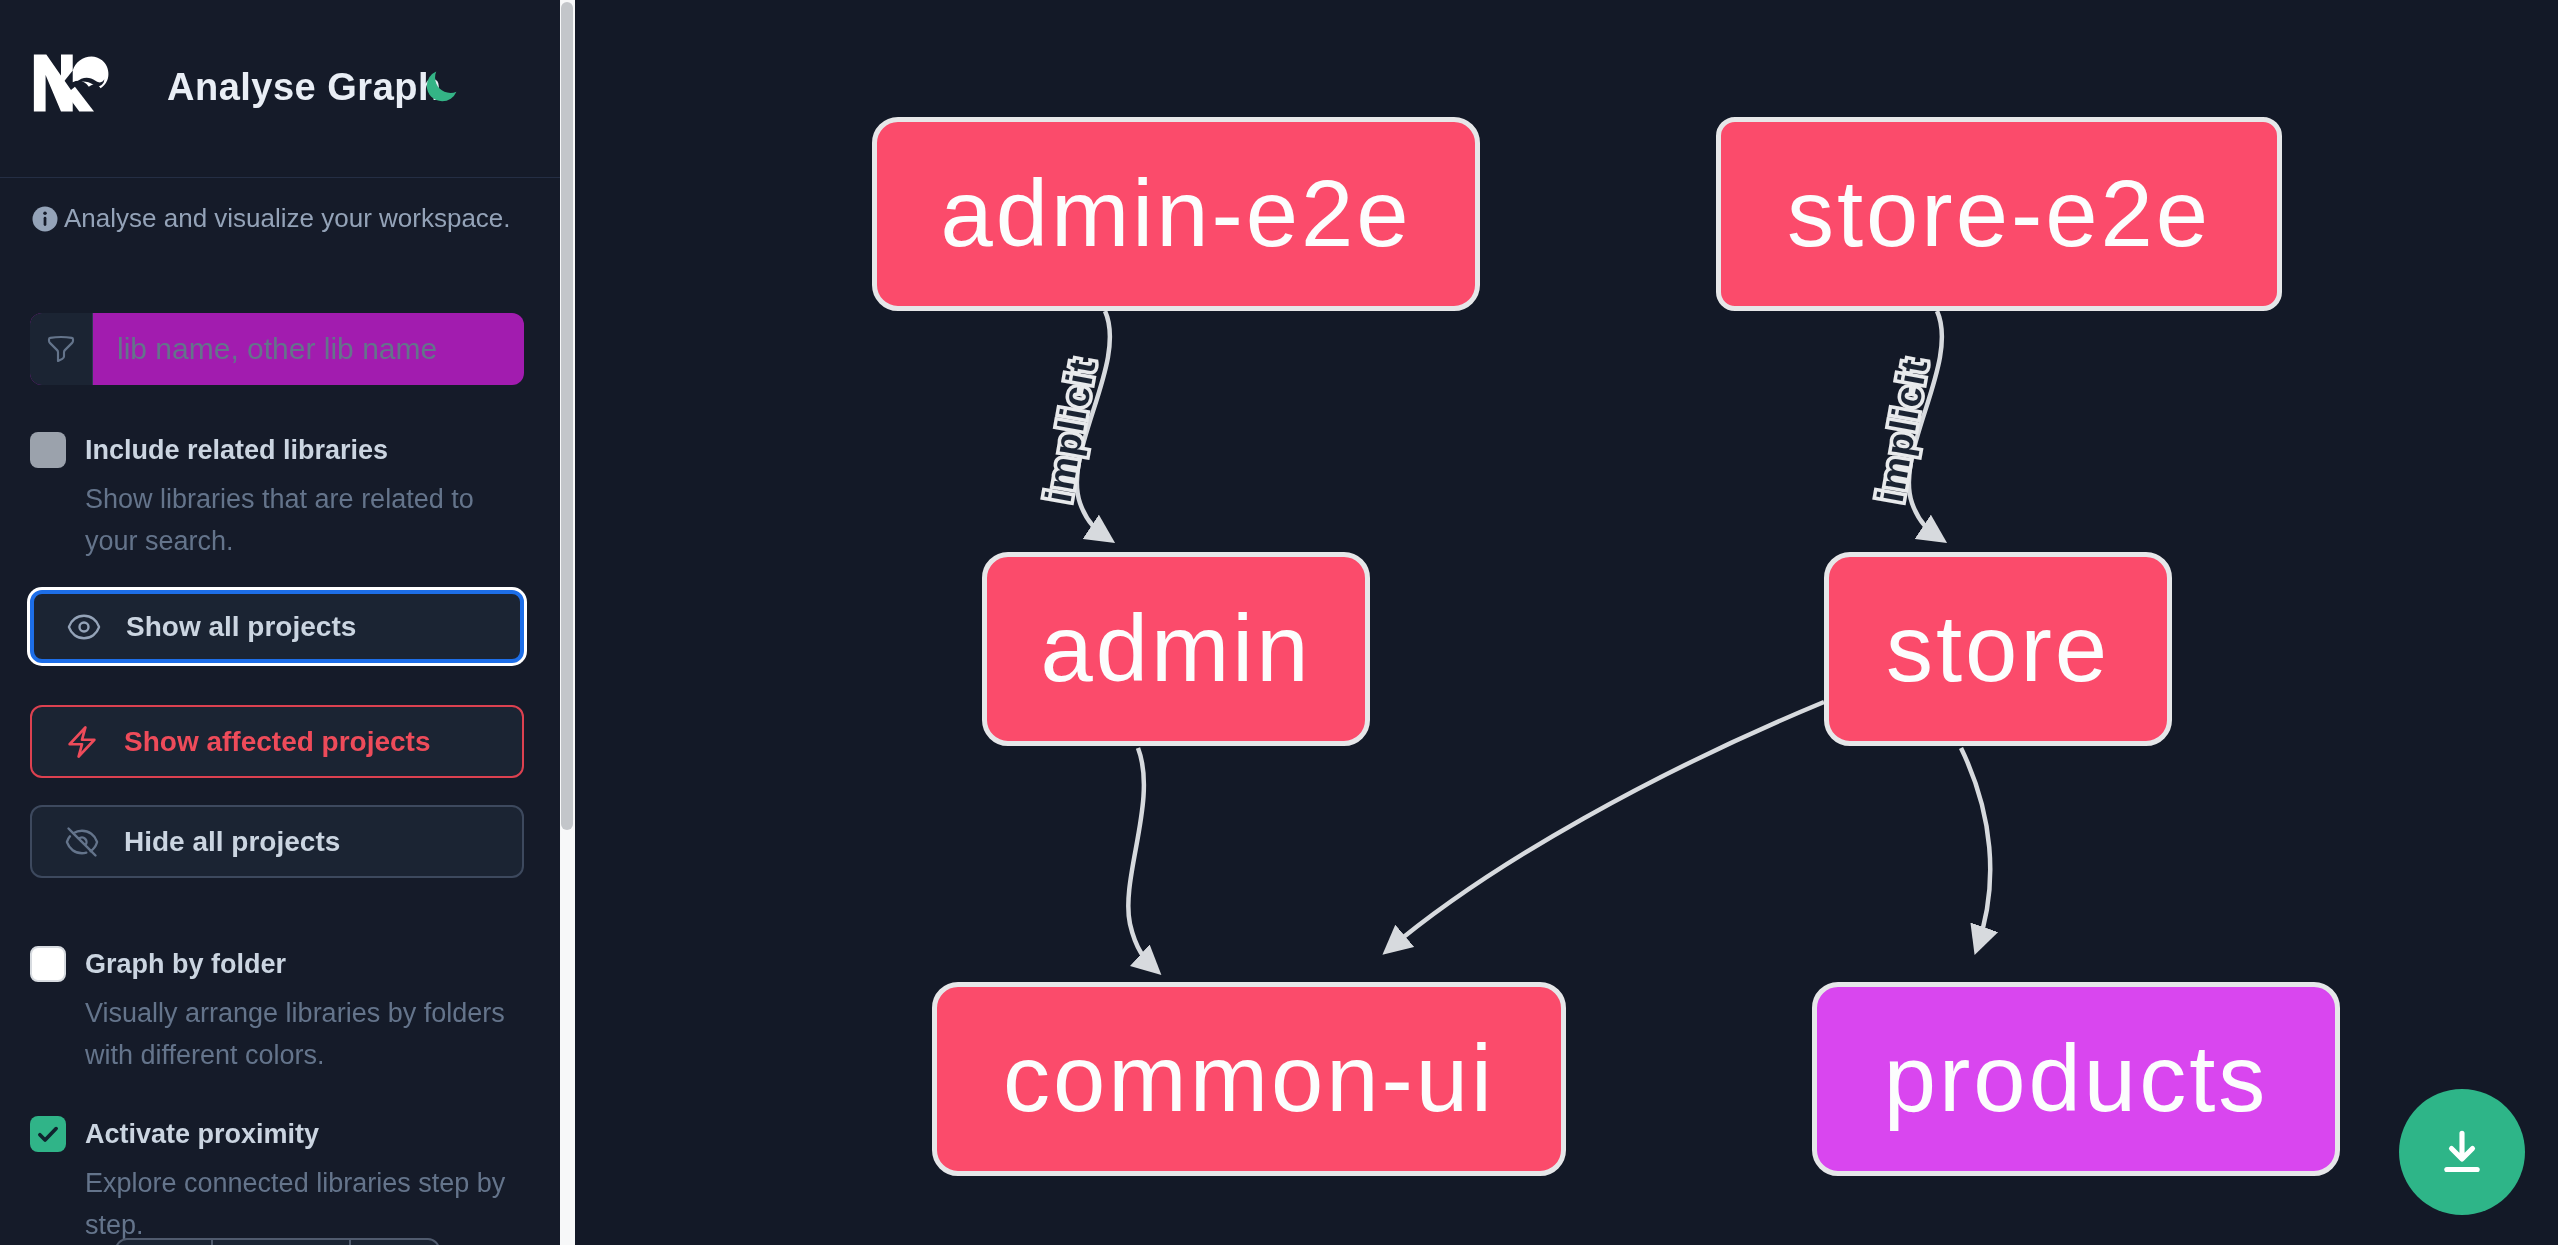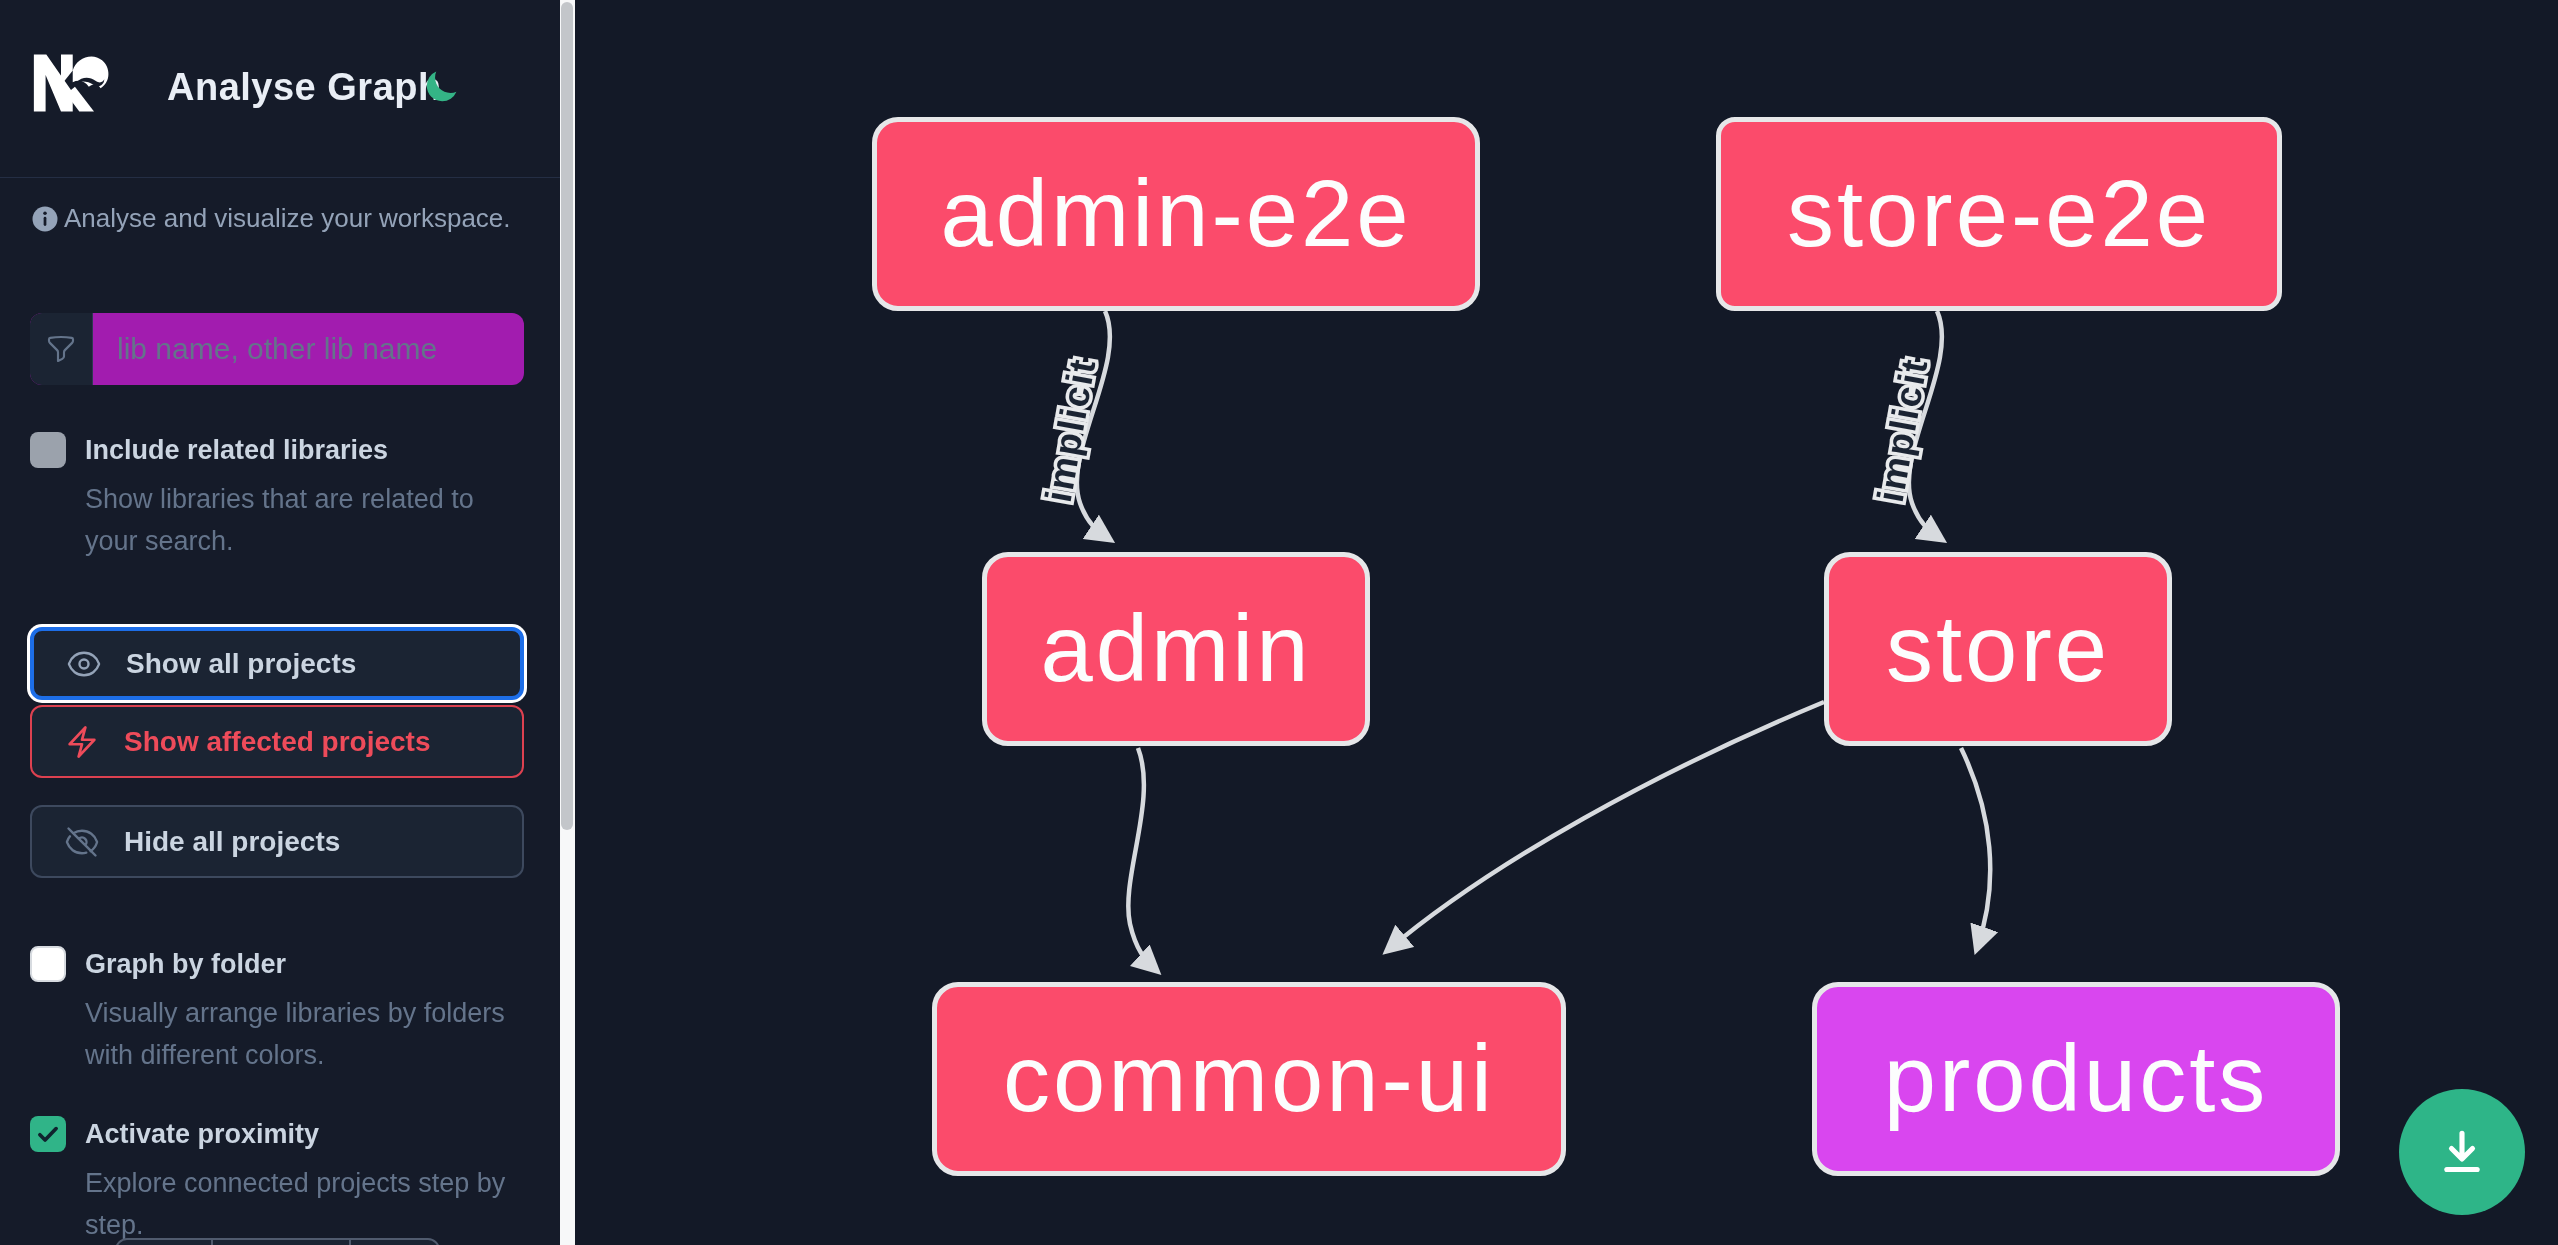--- a/index.html
+++ b/index.html
@@ -149,21 +149,21 @@
   </div>
 
   <div class="opt-row" style="top:432px;">
     <div class="opt-head">
       <span class="checkbox cb-gray"></span>
       <span class="opt-label">Include related libraries</span>
     </div>
     <div class="opt-desc" style="width:430px;">Show libraries that are related to your search.</div>
   </div>
 
-  <div class="sb-btn btn-active" style="top:627px;">
+  <div class="sb-btn btn-active" style="top:590px;">
     <svg width="36" height="36" viewBox="0 0 24 24" fill="none" stroke="#94a3b8" stroke-width="1.6" stroke-linecap="round" stroke-linejoin="round">
       <path d="M2.036 12.322a1.012 1.012 0 0 1 0-.639C3.423 7.51 7.36 4.5 12 4.5c4.638 0 8.573 3.007 9.963 7.178.07.207.07.431 0 .639C20.577 16.49 16.64 19.5 12 19.5c-4.638 0-8.573-3.007-9.963-7.178z"></path>
       <circle cx="12" cy="12" r="3"></circle>
     </svg>
     <span class="lbl">Show all projects</span>
   </div>
 
   <div class="sb-btn btn-red" style="top:705px;">
     <svg width="36" height="36" viewBox="0 0 24 24" fill="none" stroke="#ee4b5a" stroke-width="1.8" stroke-linecap="round" stroke-linejoin="round">
       <path d="M3.75 13.5 14.25 2.25 12 10.5h8.25L9.75 21.75 12 13.5H3.75z"></path>
@@ -188,21 +188,21 @@
 
   <div class="opt-row" style="top:1116px;">
     <div class="opt-head">
       <span class="checkbox cb-green">
         <svg width="26" height="26" viewBox="0 0 24 24">
           <path d="M4.5 12.75 l4.8 4.8 L19.5 7" fill="none" stroke="#10222e" stroke-width="3.4" stroke-linecap="round" stroke-linejoin="round"></path>
         </svg>
       </span>
       <span class="opt-label">Activate proximity</span>
     </div>
-    <div class="opt-desc" style="width:440px;">Explore connected projects step by step.</div>
+    <div class="opt-desc" style="width:440px;">Explore connected libraries step by step.</div>
   </div>
 
   <div class="depth-sliver">
     <div class="seg" style="width:94px;"></div>
     <div class="seg" style="width:138px;"></div>
     <div class="seg" style="flex:1;"></div>
   </div>
 </div>
 
 <div class="side-scrollbar">

